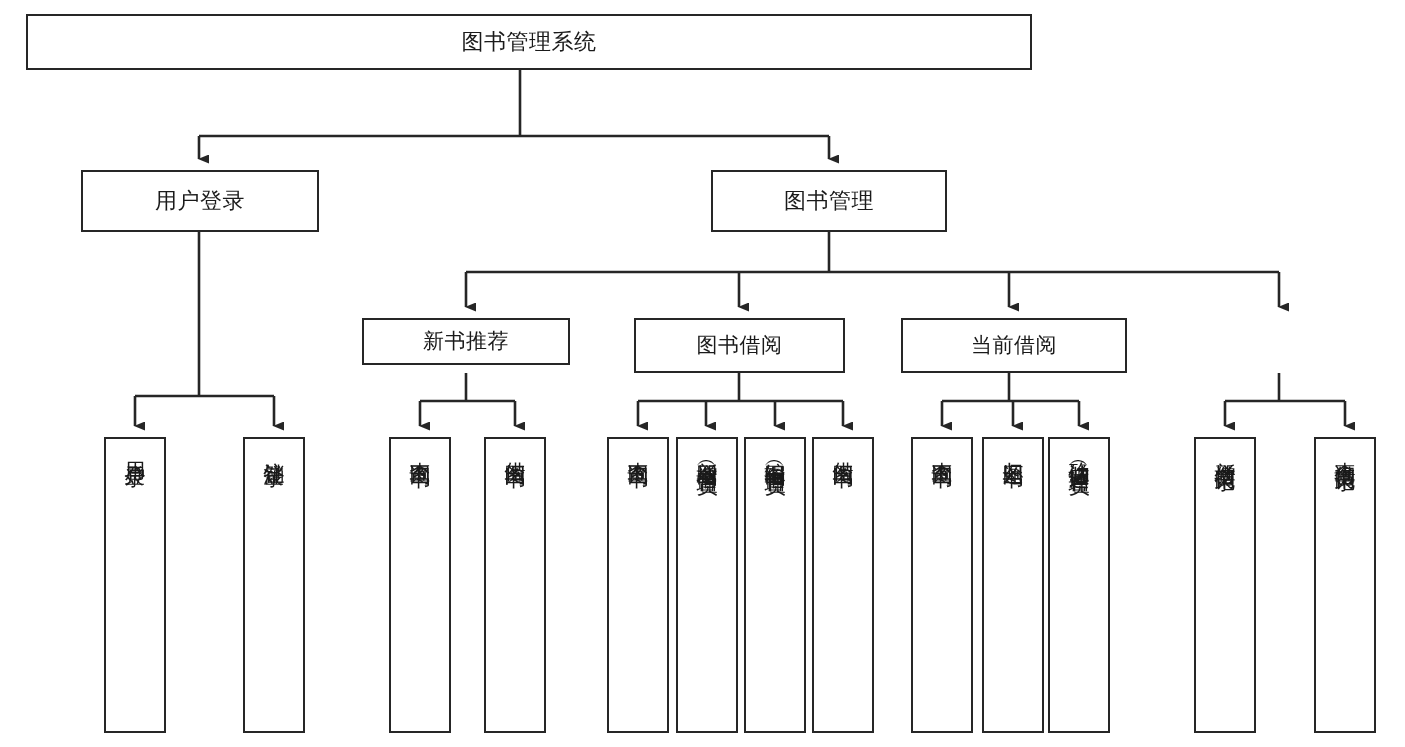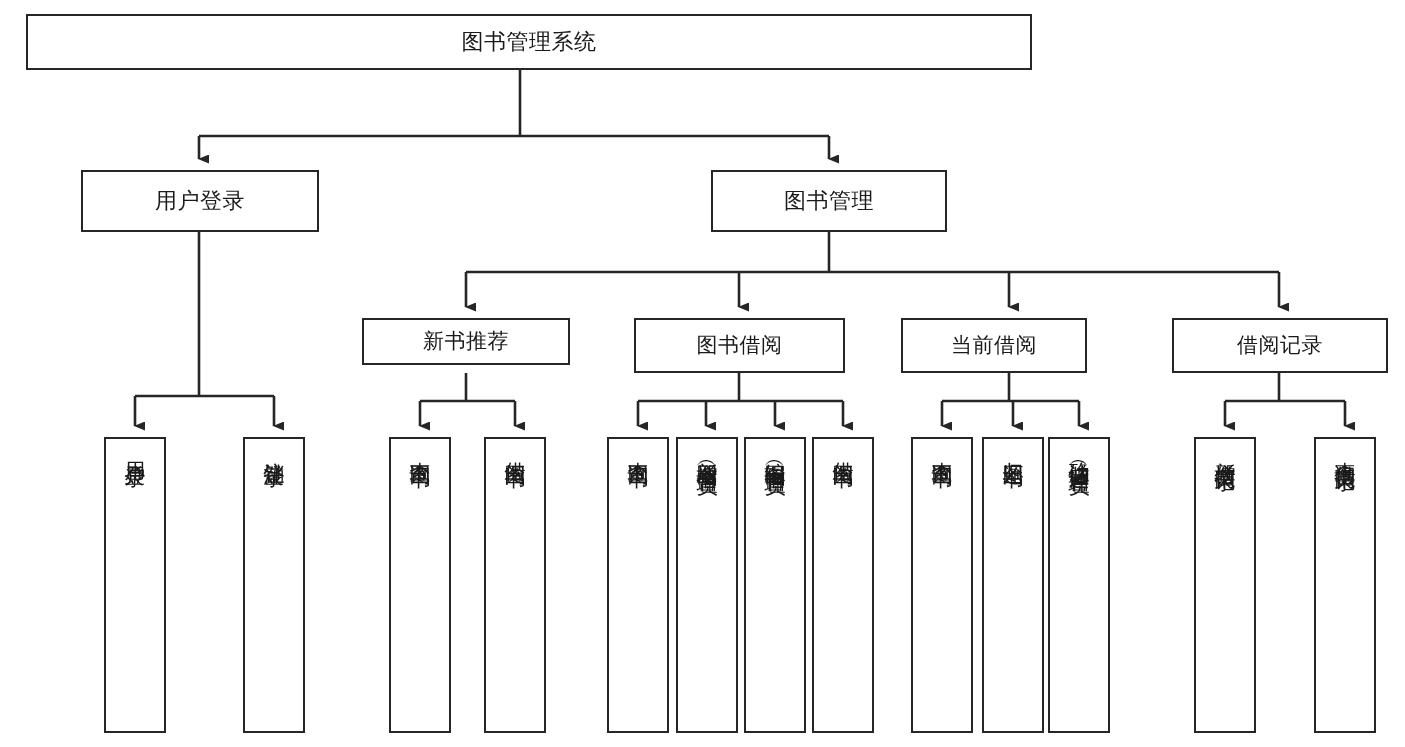--- a/index.html
+++ b/index.html
@@ -143,27 +143,24 @@
   </div>
 
   <div class="node level3" style="left:362px; top:318px; width:208px; height:47px;">
     <span class="node-label">新书推荐</span>
   </div>
 
   <div class="node level3" style="left:634px; top:318px; width:211px; height:55px;">
     <span class="node-label">图书借阅</span>
   </div>
 
-  <div class="node level3" style="left:901px; top:318px; width:186px; height:55px;">
+  <div class="node level3" style="left:901px; top:318px; width:226px; height:55px;">
     <span class="node-label">当前借阅</span>
   </div>
 
-  <div class="node level3" style="left:1172px; top:318px; width:216px; height:55px;">
-    <span class="node-label">借阅记录</span>
-  </div>
 
   <div class="node vertical leaf" style="left:104px; top:437px; width:62px; height:296px;">
     <span class="node-label">用户登录</span>
   </div>
 
   <div class="node vertical leaf" style="left:243px; top:437px; width:62px; height:296px;">
     <span class="node-label">注销登录</span>
   </div>
 
   <div class="node vertical leaf" style="left:389px; top:437px; width:62px; height:296px;">

